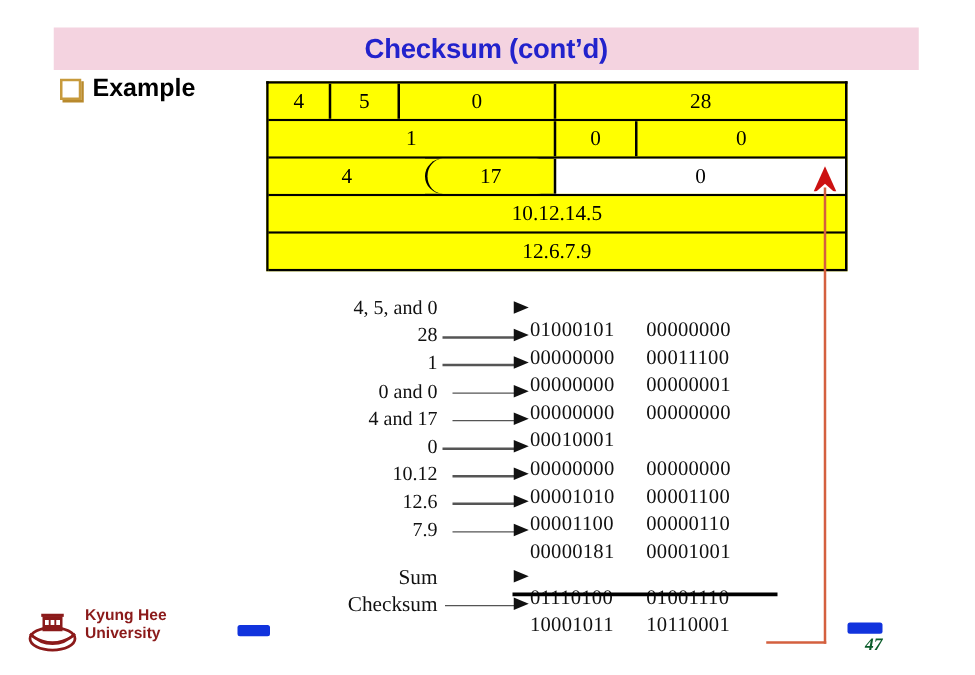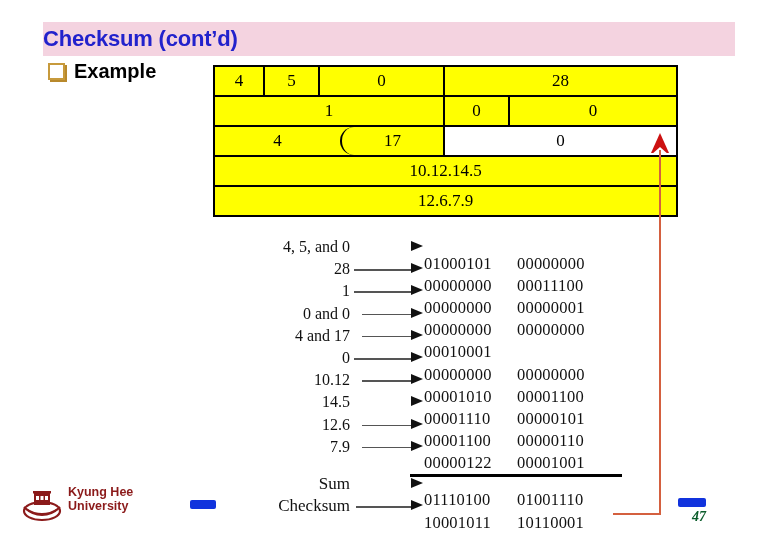--- a/index.html
+++ b/index.html
@@ -10,20 +10,21 @@
   }
   #slide{position:absolute;left:0;top:0;width:780px;height:540px;}
 
   
   .title-bar{
     position:absolute;left:43px;top:22px;width:692px;height:34px;
     background:#f4d3e0;
   }
   .title-text{
     position:absolute;left:43px;top:26px;width:692px;
+    text-align:center;
     color:#2222cc;
     font-size:22px;font-weight:bold;
     letter-spacing:-0.2px;
     font-family:"Liberation Sans", sans-serif;
   }
 
   
   .bullet-row{
     position:absolute;left:48px;top:60px;
     display:flex;align-items:center;gap:9px;
@@ -254,43 +255,35 @@
       <div class="calc-line">
         <div class="calc-label">10.12</div>
         <div class="calc-arrow">
           <span class="shaft" style="width: 50px;"></span>
           <span class="head"></span>
         </div>
         <div class="calc-bits" style="width: 93px;">00001010</div>
         <div class="calc-bits">00001100</div>
       </div>
       <div class="calc-line">
-        <div class="calc-label">14.5</div>
-        <div class="calc-arrow">
-          <span class="head"></span>
-        </div>
-        <div class="calc-bits" style="width: 93px;">00001110</div>
-        <div class="calc-bits">00000101</div>
-      </div>
-      <div class="calc-line">
         <div class="calc-label">12.6</div>
         <div class="calc-arrow">
           <span class="shaft" style="width: 50px;"></span>
           <span class="head"></span>
         </div>
         <div class="calc-bits" style="width: 93px;">00001100</div>
         <div class="calc-bits">00000110</div>
       </div>
       <div class="calc-line">
         <div class="calc-label">7.9</div>
         <div class="calc-arrow">
           <span class="shaft" style="width: 50px;"></span>
           <span class="head"></span>
         </div>
-        <div class="calc-bits" style="width: 93px;">00000122</div>
+        <div class="calc-bits" style="width: 93px;">00000181</div>
         <div class="calc-bits">00001001</div>
       </div>
       <div style="height: 15px;"></div>
       <div class="calc-line result">
         <div class="calc-label">Sum</div>
         <div class="calc-arrow">
           <span class="head"></span>
         </div>
         <div class="calc-bits" style="width: 93px;">01110100</div>
         <div class="calc-bits">01001110</div>

